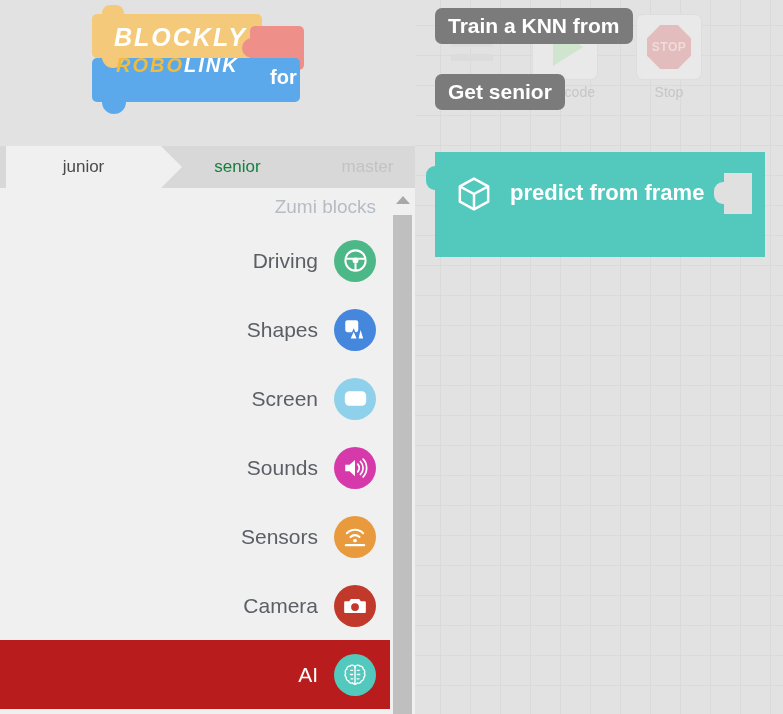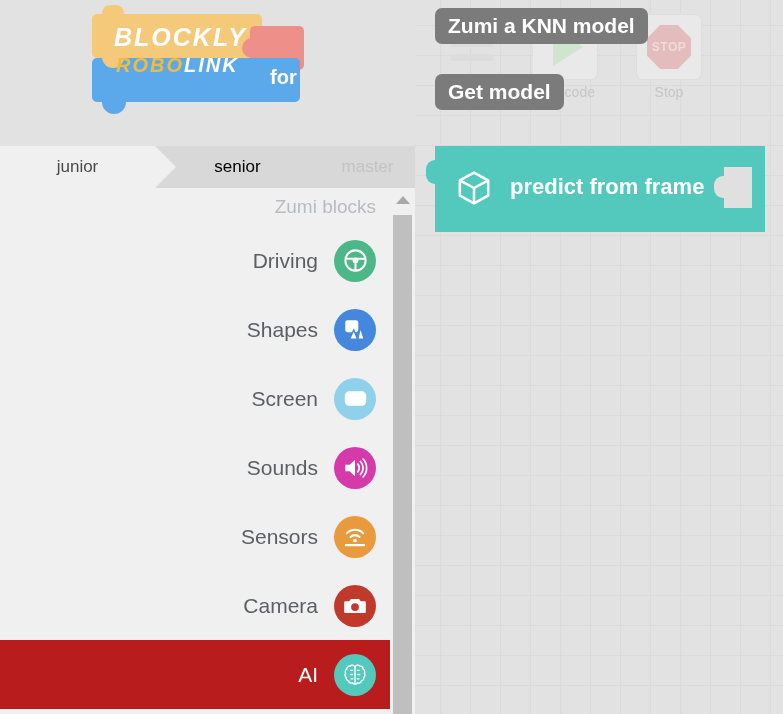--- a/index.html
+++ b/index.html
@@ -78,34 +78,34 @@
     position: absolute; left: 0; top: 146px;
     width: 415px; height: 568px;
     background: #f0f0f0;
   }
   .tab {
     position: absolute; top: 0; height: 42px;
     line-height: 42px; text-align: center;
     font-size: 17px; cursor: pointer;
   }
   #tab-junior {
-    left: 0; width: 155px;
+    left: 6px; width: 155px;
     background: #f0f0f0; color: #4a4a4a;
     z-index: 4;
   }
   #tab-junior::after {
     content: ""; position: absolute; right: -21px; top: 0;
     width: 0; height: 0;
     border-top: 21px solid transparent;
     border-bottom: 21px solid transparent;
     border-left: 21px solid #f0f0f0;
   }
   #tab-senior {
     left: 155px; width: 165px;
-    color: #000000; z-index: 2;
+    color: #15803d; z-index: 2;
   }
   #tab-master {
     left: 320px; width: 95px;
     color: #c3c3c3; z-index: 2;
   }
 
   
   #zumi-header {
     position: absolute; left: 0; top: 188px;
     width: 390px; height: 38px;
@@ -205,22 +205,22 @@
     background: #7b7b7b; color: #ffffff;
     font-size: 21px; font-weight: bold;
     padding: 6px 13px; border-radius: 7px;
     white-space: nowrap; z-index: 20;
   }
   #tip-train { left: 20px; top: 8px; }
   #tip-get { left: 20px; top: 74px; }
 
   
   #predict-block {
-    position: absolute; left: 20px; top: 146px;
-    width: 330px; height: 86px;
+    position: absolute; left: 20px; top: 152px;
+    width: 330px; height: 105px;
     background: #53c9bd; z-index: 10;
   }
   #predict-notch {
     position: absolute; left: -9px; top: 14px;
     width: 12px; height: 24px;
     background: #53c9bd;
     border-radius: 9px 0 0 9px;
   }
   #predict-cube { position: absolute; left: 19px; top: 22px; }
   #predict-label {
@@ -361,22 +361,22 @@
     <div class="tb-btn" id="tb-run">
       <div class="play-tri"></div>
     </div>
     <div class="tb-label" id="tb-run-label">Run code</div>
 
     <div class="tb-btn" id="tb-stop">
       <div class="stop-oct">STOP</div>
     </div>
     <div class="tb-label" id="tb-stop-label">Stop</div>
 
-    <div class="tooltip" id="tip-train">Zumi a KNN model</div>
-    <div class="tooltip" id="tip-get">Get model</div>
+    <div class="tooltip" id="tip-train">Train a KNN from</div>
+    <div class="tooltip" id="tip-get">Get senior</div>
 
     <div id="predict-block">
       <div id="predict-notch"></div>
       <span id="predict-cube">
         <svg width="40" height="40" viewBox="0 0 24 24" fill="none" stroke="#fff" stroke-width="1.5" stroke-linejoin="round">
           <path d="M12 2.8 20.5 7.4v9.2L12 21.2 3.5 16.6V7.4z"></path>
           <path d="M3.5 7.4 12 12l8.5-4.6M12 12v9.2"></path>
         </svg>
       </span>
       <span id="predict-label">predict from frame</span>

